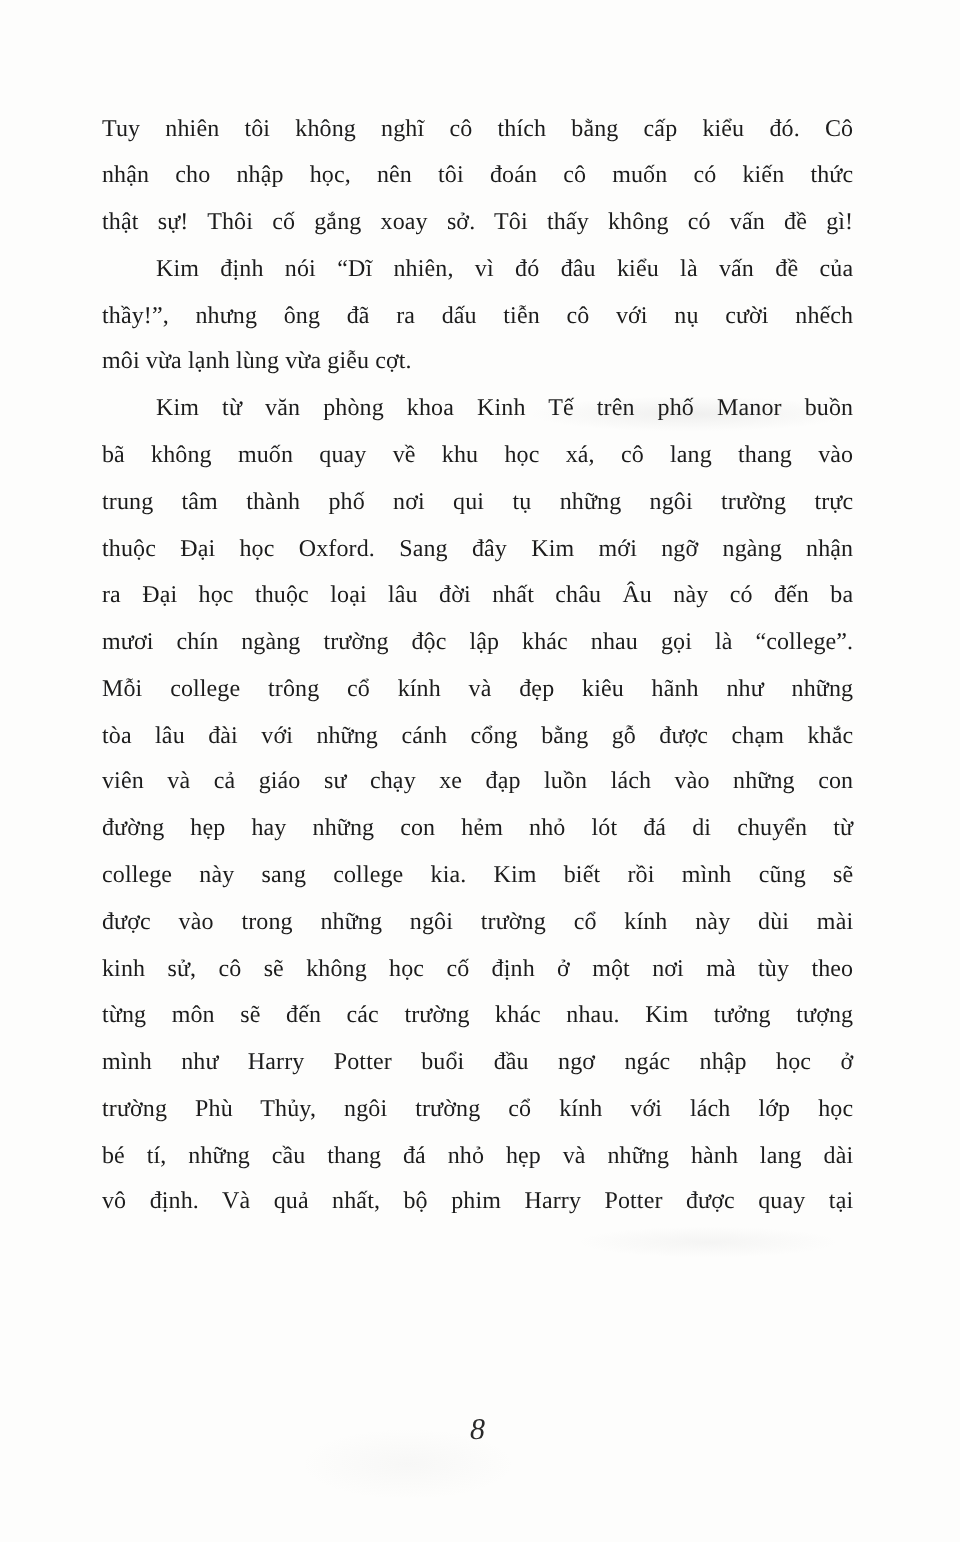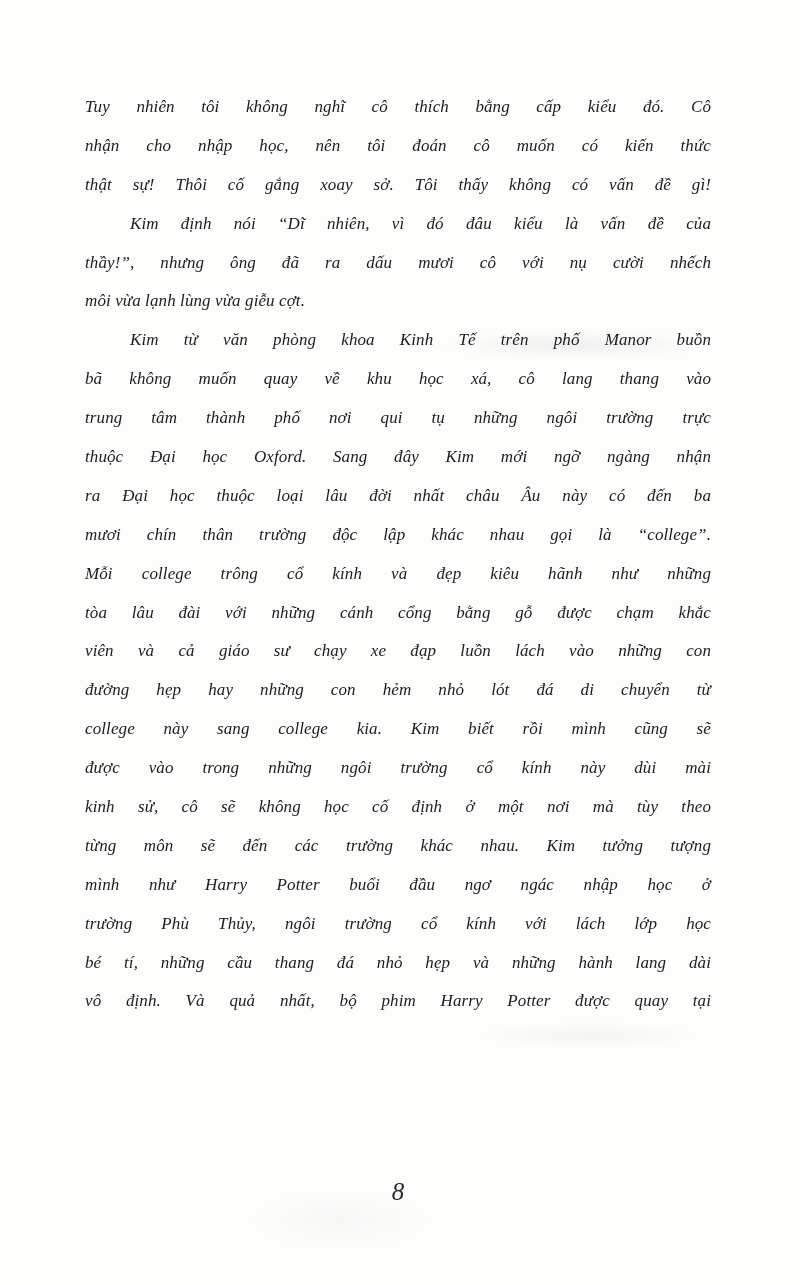--- a/index.html
+++ b/index.html
@@ -20,27 +20,26 @@
   }
   .text-block {
     position: absolute;
     left: 85px;
     top: 88px;
     width: 626px;
   }
   .line {
     height: 38.9px;
     line-height: 38.9px;
-    font-size: 17px;
+    font-size: 20px;
     letter-spacing: 0.1px;
     white-space: normal;
     text-align: justify;
     text-align-last: justify;
     overflow: visible;
-    font-style: italic;
   }
   .line.no-justify {
     text-align: right;
     text-align-last: left;
   }
   .line.indent {
     text-indent: 45px;
   }
   .page-number {
     position: absolute;
@@ -74,28 +73,28 @@
 
 <div class="page">
   <div class="smudge smudge-1"></div>
   <div class="smudge smudge-2"></div>
   <div class="smudge smudge-3"></div>
   <div class="text-block" id="text-block">
       <div class="line">Tuy nhiên tôi không nghĩ cô thích bằng cấp kiểu đó. Cô</div>
       <div class="line">nhận cho nhập học, nên tôi đoán cô muốn có kiến thức</div>
       <div class="line">thật sự! Thôi cố gắng xoay sở. Tôi thấy không có vấn đề gì!</div>
       <div class="line indent">Kim định nói “Dĩ nhiên, vì đó đâu kiểu là vấn đề của</div>
-      <div class="line">thầy!”, nhưng ông đã ra dấu mươi cô với nụ cười nhếch</div>
+      <div class="line">thầy!”, nhưng ông đã ra dấu tiễn cô với nụ cười nhếch</div>
       <div class="line no-justify">môi vừa lạnh lùng vừa giễu cợt.</div>
       <div class="line indent">Kim từ văn phòng khoa Kinh Tế trên phố Manor buồn</div>
       <div class="line">bã không muốn quay về khu học xá, cô lang thang vào</div>
       <div class="line">trung tâm thành phố nơi qui tụ những ngôi trường trực</div>
       <div class="line">thuộc Đại học Oxford. Sang đây Kim mới ngỡ ngàng nhận</div>
       <div class="line">ra Đại học thuộc loại lâu đời nhất châu Âu này có đến ba</div>
-      <div class="line">mươi chín thân trường độc lập khác nhau gọi là “college”.</div>
+      <div class="line">mươi chín ngàng trường độc lập khác nhau gọi là “college”.</div>
       <div class="line">Mỗi college trông cổ kính và đẹp kiêu hãnh như những</div>
       <div class="line">tòa lâu đài với những cánh cổng bằng gỗ được chạm khắc</div>
       <div class="line">viên và cả giáo sư chạy xe đạp luồn lách vào những con</div>
       <div class="line">đường hẹp hay những con hẻm nhỏ lót đá di chuyển từ</div>
       <div class="line">college này sang college kia. Kim biết rồi mình cũng sẽ</div>
       <div class="line">được vào trong những ngôi trường cổ kính này dùi mài</div>
       <div class="line">kinh sử, cô sẽ không học cố định ở một nơi mà tùy theo</div>
       <div class="line">từng môn sẽ đến các trường khác nhau. Kim tưởng tượng</div>
       <div class="line">mình như Harry Potter buổi đầu ngơ ngác nhập học ở</div>
       <div class="line">trường Phù Thủy, ngôi trường cổ kính với lách lớp học</div>

